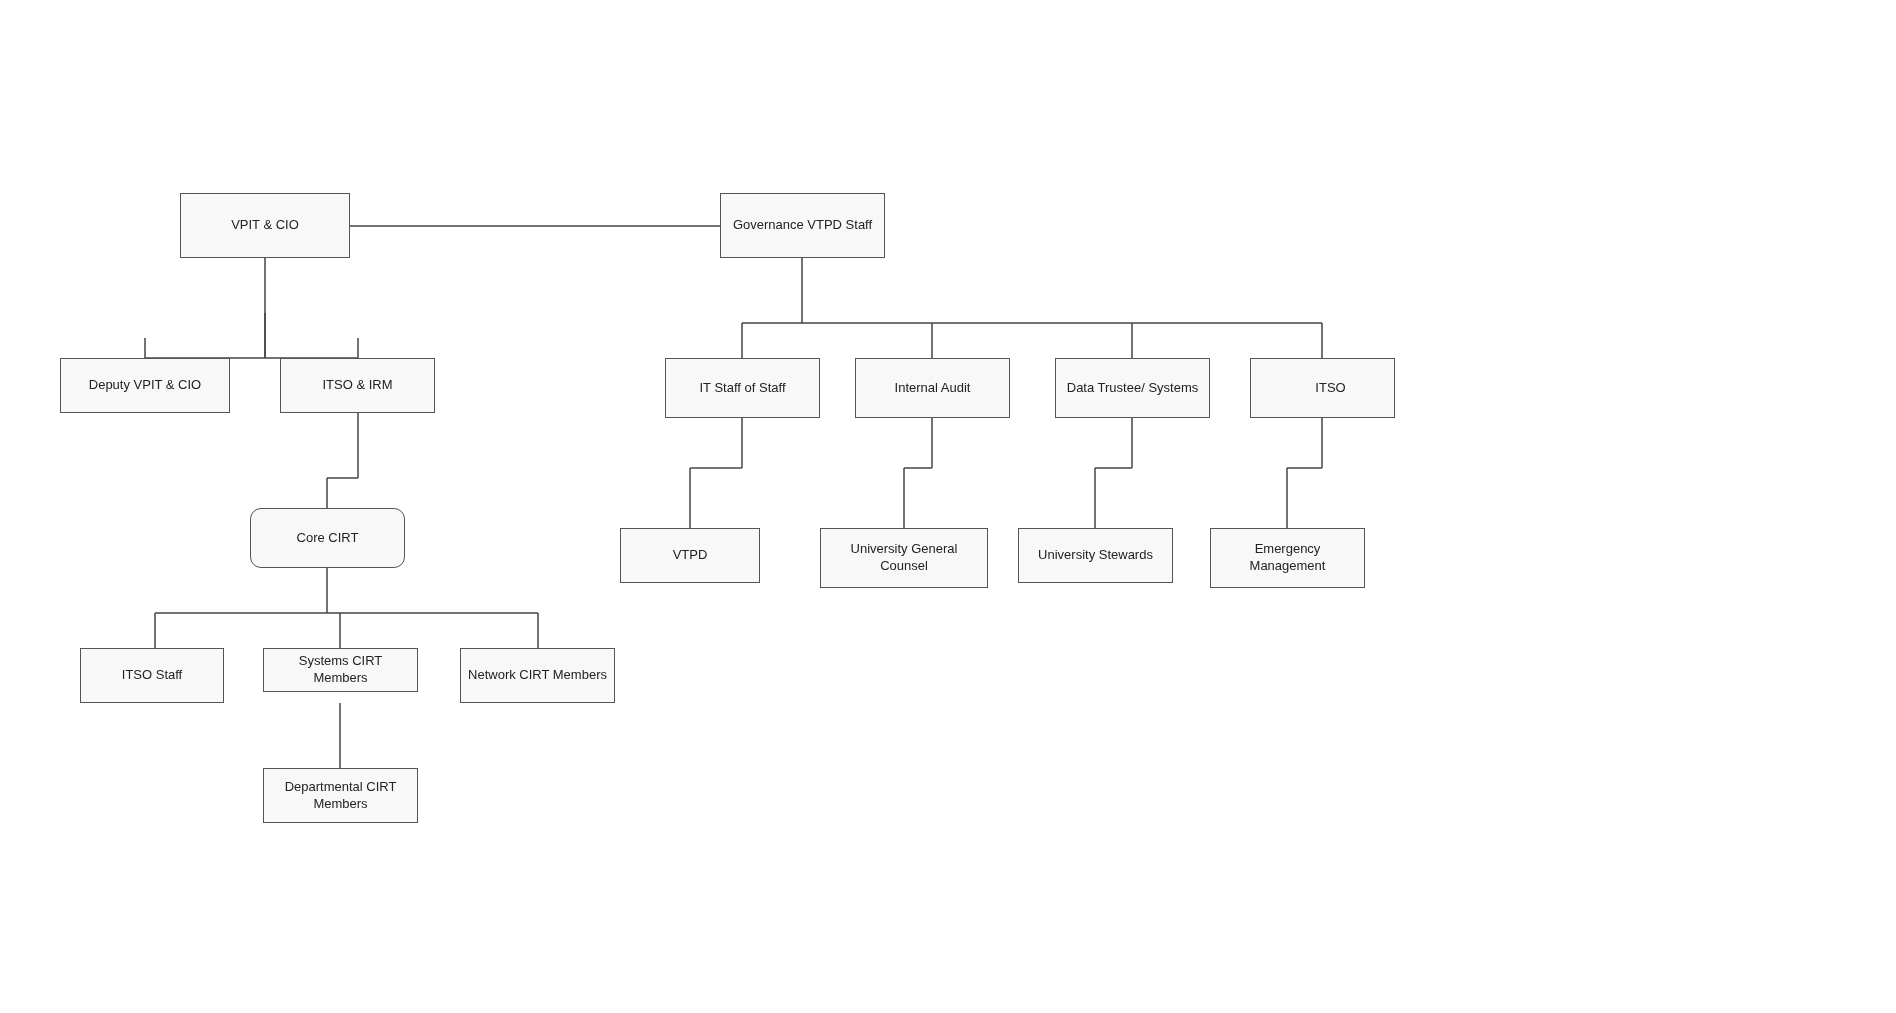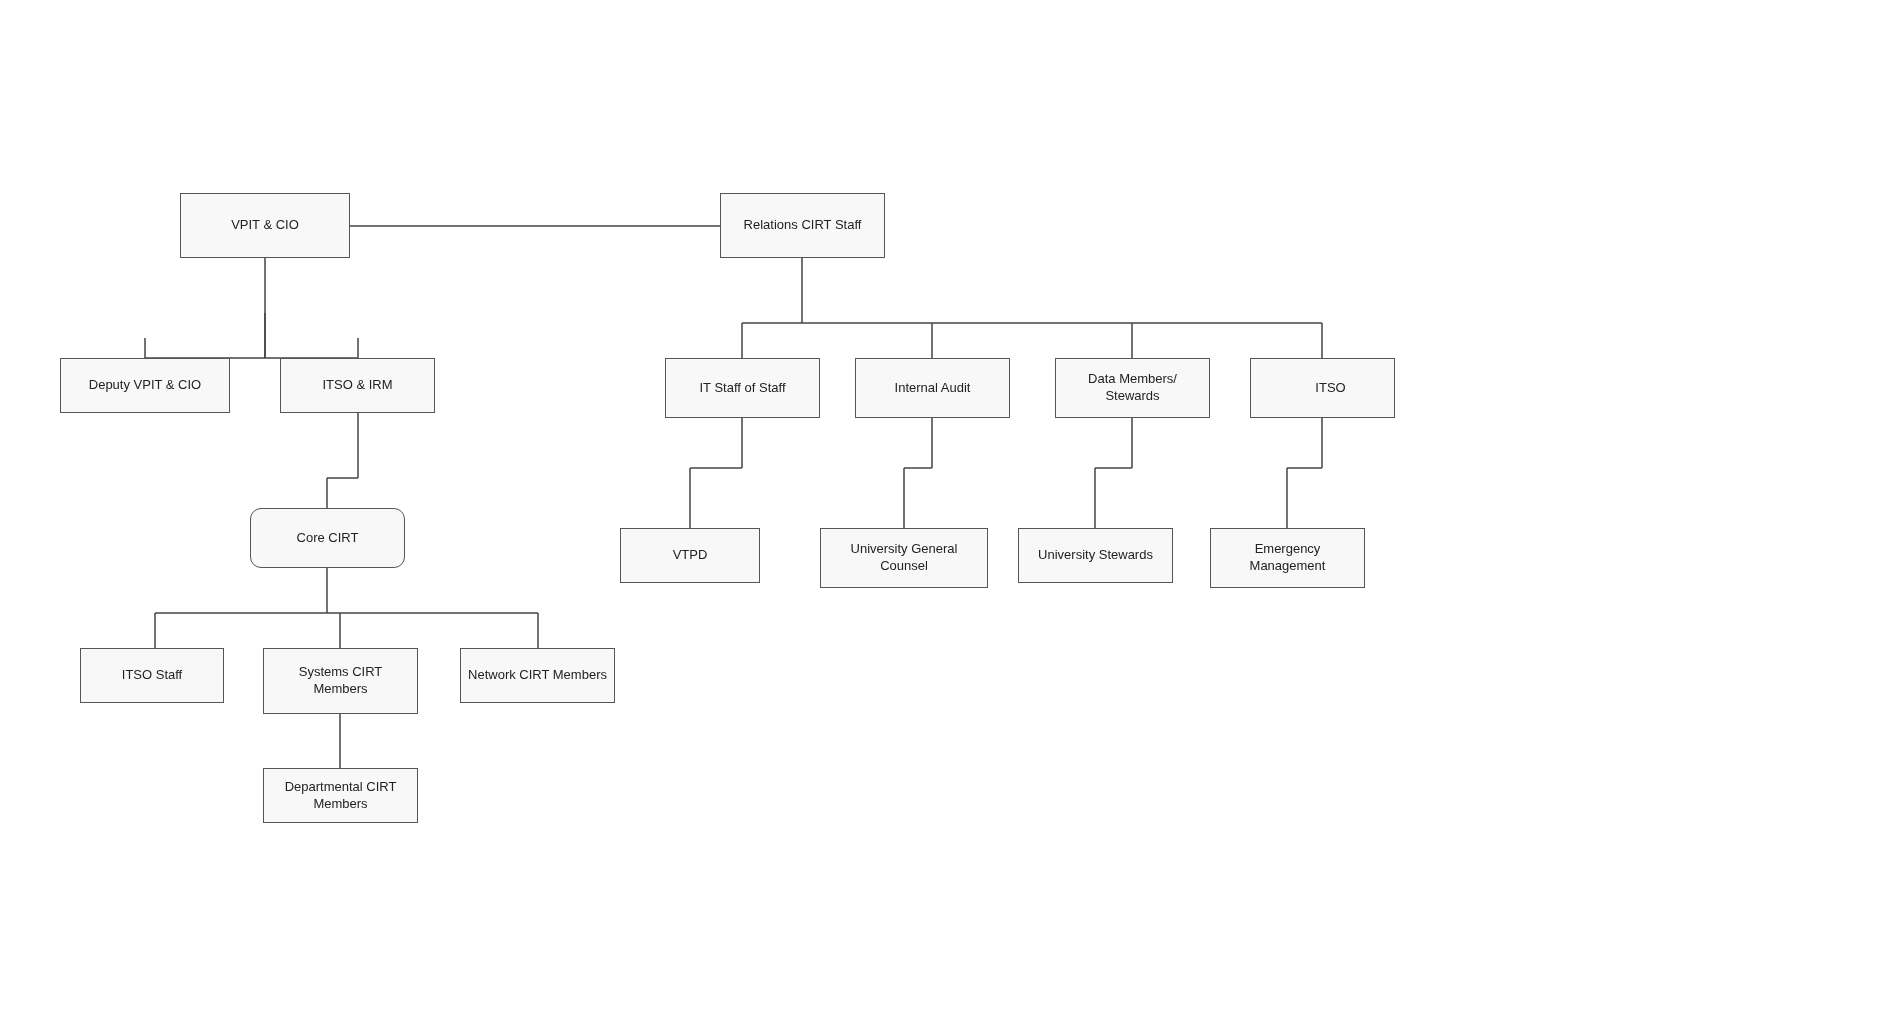--- a/index.html
+++ b/index.html
@@ -108,29 +108,29 @@
     <line x1="1132" y1="430" x2="1095" y2="430"></line>
     <line x1="1095" y1="430" x2="1095" y2="490"></line>
 
     <line x1="1322" y1="380" x2="1322" y2="430"></line>
     <line x1="1322" y1="430" x2="1287" y2="430"></line>
     <line x1="1287" y1="430" x2="1287" y2="490"></line>
 
   </svg>
 
 <div class="node" style="left: 180px; top: 155px; width: 170px; height: 65px;">VPIT &amp; CIO</div>
-    <div class="node" style="left: 720px; top: 155px; width: 165px; height: 65px;">Relations CIRT Staff</div>
+    <div class="node" style="left: 720px; top: 155px; width: 165px; height: 65px;">Governance VTPD Staff</div>
     <div class="node" style="left: 60px; top: 320px; width: 170px; height: 55px;">Deputy VPIT &amp; CIO</div>
     <div class="node" style="left: 280px; top: 320px; width: 155px; height: 55px;">ITSO &amp; IRM</div>
     <div class="node" style="left: 250px; top: 470px; width: 155px; height: 60px; border-radius: 11px;">Core CIRT</div>
     <div class="node" style="left: 80px; top: 610px; width: 144px; height: 55px;">ITSO Staff</div>
-    <div class="node" style="left: 263px; top: 610px; width: 155px; height: 66px;">Systems CIRT Members</div>
+    <div class="node" style="left: 263px; top: 610px; width: 155px; height: 44px;">Systems CIRT Members</div>
     <div class="node" style="left: 460px; top: 610px; width: 155px; height: 55px;">Network CIRT Members</div>
     <div class="node" style="left: 263px; top: 730px; width: 155px; height: 55px;">Departmental CIRT Members</div>
     <div class="node" style="left: 665px; top: 320px; width: 155px; height: 60px;">IT Staff of Staff</div>
     <div class="node" style="left: 855px; top: 320px; width: 155px; height: 60px;">Internal Audit</div>
-    <div class="node" style="left: 1055px; top: 320px; width: 155px; height: 60px;">Data Members/ Stewards</div>
+    <div class="node" style="left: 1055px; top: 320px; width: 155px; height: 60px;">Data Trustee/ Systems</div>
     <div class="node" style="left: 1250px; top: 320px; width: 145px; height: 60px; padding-left: 22px;">ITSO</div>
     <div class="node" style="left: 820px; top: 490px; width: 168px; height: 60px;">University General Counsel</div>
     <div class="node" style="left: 620px; top: 490px; width: 140px; height: 55px;">VTPD</div>
     <div class="node" style="left: 1018px; top: 490px; width: 155px; height: 55px;">University Stewards</div>
     <div class="node" style="left: 1210px; top: 490px; width: 155px; height: 60px;">Emergency Management</div>
   </div>
 
 </body></html>

